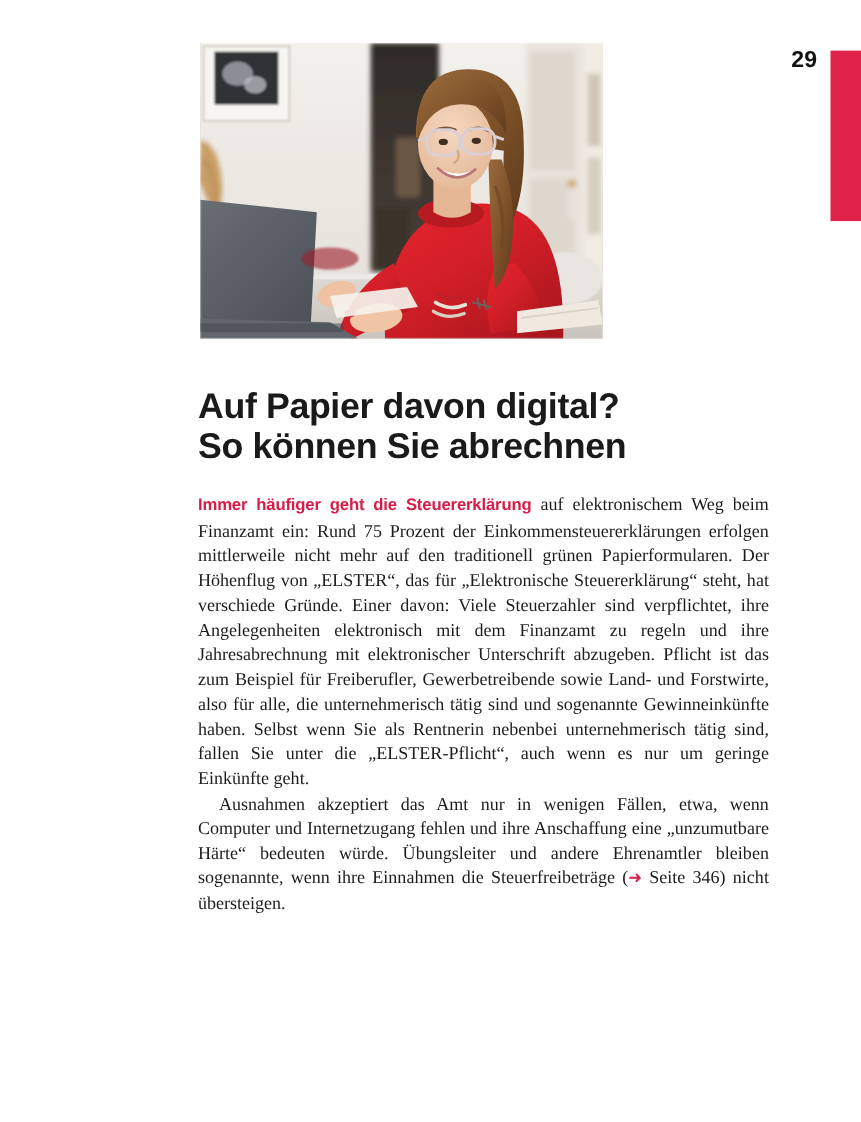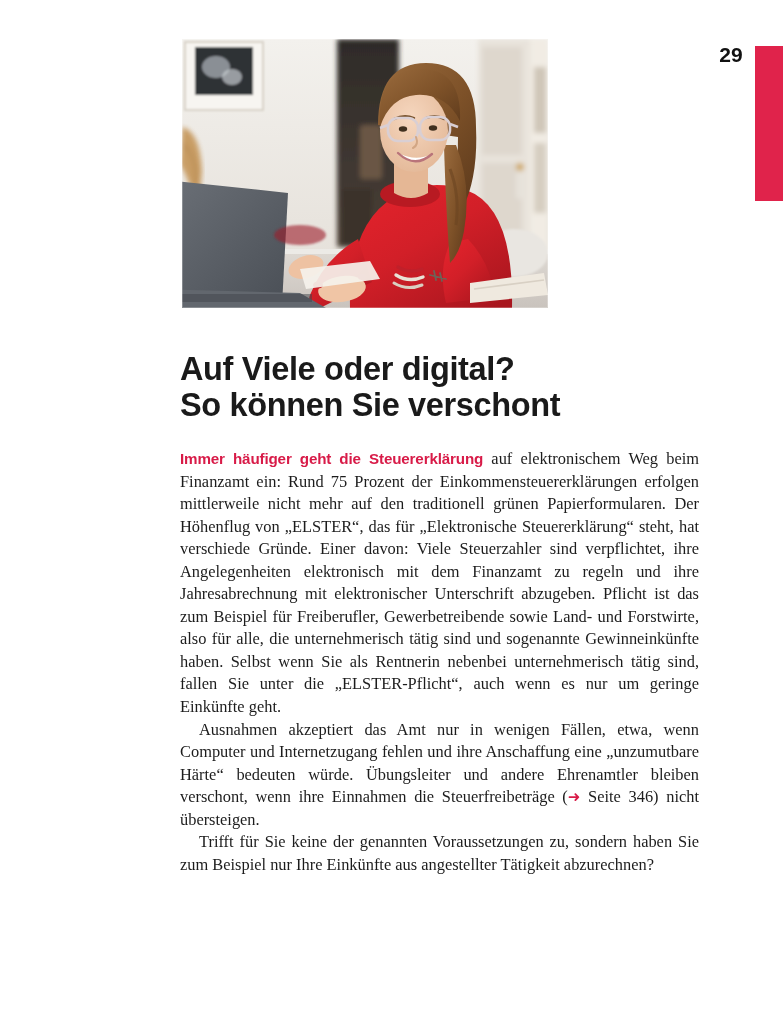--- a/index.html
+++ b/index.html
@@ -244,28 +244,27 @@
       <path d="M288 244 l74 -10 l4 22 l-78 8 Z" fill="#efe9df"></path>
       <path d="M292 250 l70 -9" stroke="#d8d0c4" stroke-width="1.6" fill="none"></path>
 
       <ellipse cx="118" cy="196" rx="26" ry="10" fill="#9d1b2c" opacity="0.6" filter="url(#soft)"></ellipse>
 
       <rect x="0" y="0" width="366" height="269" fill="none" stroke="#ffffff" stroke-width="2" opacity="0.25"></rect>
     </svg>
   </div>
 
   <h1 class="headline">
-    <span class="line">Auf Viele oder digital?</span>
-    <span class="line">So können Sie verschont</span>
+    <span class="line">Auf Papier davon digital?</span>
+    <span class="line">So können Sie abrechnen</span>
   </h1>
 
   <div class="body-copy">
 
     <p><span class="lead-in">Immer häufiger geht die Steuererklärung</span><span> auf elektronischem Weg beim Finanzamt ein: Rund 75 Prozent der Einkommensteuererklärungen erfolgen mittlerweile nicht mehr auf den traditionell grünen Papierformularen. Der Höhenflug von „ELSTER“, das für „Elektronische Steuererklärung“ steht, hat verschiede Gründe. Einer davon: Viele Steuerzahler sind verpflichtet, ihre Angelegenheiten elektronisch mit dem Finanzamt zu regeln und ihre Jahresabrechnung mit elektronischer Unterschrift abzugeben. Pflicht ist das zum Beispiel für Freiberufler, Gewerbetreibende sowie Land- und Forstwirte, also für alle, die unternehmerisch tätig sind und sogenannte Gewinneinkünfte haben. Selbst wenn Sie als Rentnerin nebenbei unternehmerisch tätig sind, fallen Sie unter die „ELSTER-Pflicht“, auch wenn es nur um geringe Einkünfte geht.</span></p>
 
-    <p><span>Ausnahmen akzeptiert das Amt nur in wenigen Fällen, etwa, wenn Computer und Internetzugang fehlen und ihre Anschaffung eine „unzumutbare Härte“ bedeuten würde. Übungsleiter und andere Ehrenamtler bleiben verschont, wenn ihre Einnahmen die Steuerfreibeträge (</span><span class="ref-arrow">➜</span><span> Seite 346</span><span>) nicht übersteigen.</span></p>
-
-
-    <p>Trifft für Sie keine der genannten Voraussetzungen zu, sondern haben Sie zum Beispiel nur Ihre Einkünfte aus angestellter Tätigkeit abzurechnen?</p>
+    <p><span>Ausnahmen akzeptiert das Amt nur in wenigen Fällen, etwa, wenn Computer und Internetzugang fehlen und ihre Anschaffung eine „unzumutbare Härte“ bedeuten würde. Übungsleiter und andere Ehrenamtler bleiben sogenannte, wenn ihre Einnahmen die Steuerfreibeträge (</span><span class="ref-arrow">➜</span><span> Seite 346</span><span>) nicht übersteigen.</span></p>
+
+
 
   </div>
 
 </div>
 
 </body></html>

